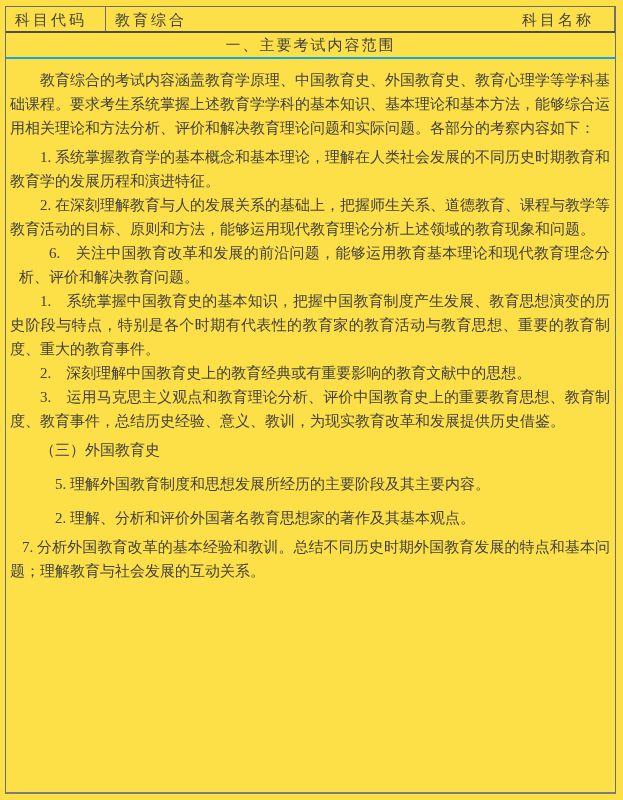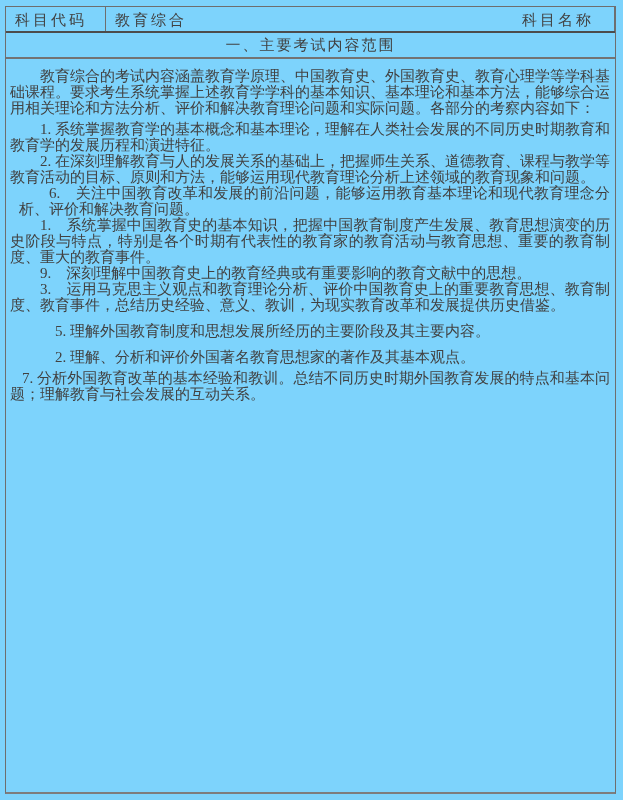--- a/index.html
+++ b/index.html
@@ -4,21 +4,21 @@
 <style>
   html, body {
     margin: 0;
     padding: 0;
     background: #fdfdfd;
   }
   .page {
     position: relative;
     width: 623px;
     height: 800px;
-    background: #7dd3fc;
+    background: #fde047;
     font-family: "Liberation Serif", "DejaVu Serif", serif;
     color: #414141;
     overflow: hidden;
   }
   .doc-table {
     position: absolute;
     left: 5px;
     top: 6px;
     width: 611px;
     height: 788px;
@@ -47,33 +47,33 @@
     white-space: nowrap;
     overflow: hidden;
   }
   .cell-code-label  { width: 100px; border-right: 1px solid #6e6e6e; }
   .cell-code-value  { width: 103px; border-right: 1px solid #6e6e6e; letter-spacing: 1px; }
   .cell-name-label  { width: 102px; border-right: 1px solid #6e6e6e; }
   .cell-name-value  { flex: 1; }
   .section-title-row {
     height: 26px;
     flex: 0 0 auto;
-    border-bottom: 2px solid #737373;
+    border-bottom: 2px solid #0ea5e9;
     box-sizing: border-box;
     text-align: center;
     font-size: 15px;
     line-height: 24px;
     letter-spacing: 2px;
   }
   .body-cell {
     flex: 1;
     box-sizing: border-box;
     padding: 9px 5px 0 4px;
     font-size: 15px;
-    line-height: 16px;
+    line-height: 24px;
     text-align: justify;
   }
   .body-cell p {
     margin: 0;
   }
   .p-intro      { text-indent: 2em; }
   .p-heading    { text-indent: 2em; }
   .p-item       { text-indent: 2em; }
   .p-item-mid   { text-indent: 2em; padding-left: 0.6em; }
   .p-item-deep  { text-indent: 3em; }
@@ -94,21 +94,22 @@
     </div>
 
     <div class="section-title-row">一、主要考试内容范围</div>
 
     <div class="body-cell" id="body-cell">
         <p class="p-intro">教育综合的考试内容涵盖教育学原理、中国教育史、外国教育史、教育心理学等学科基础课程。要求考生系统掌握上述教育学学科的基本知识、基本理论和基本方法，能够综合运用相关理论和方法分析、评价和解决教育理论问题和实际问题。各部分的考察内容如下：</p>
         <p class="p-item gap-sm">1. 系统掌握教育学的基本概念和基本理论，理解在人类社会发展的不同历史时期教育和教育学的发展历程和演进特征。</p>
         <p class="p-item">2. 在深刻理解教育与人的发展关系的基础上，把握师生关系、道德教育、课程与教学等教育活动的目标、原则和方法，能够运用现代教育理论分析上述领域的教育现象和问题。</p>
         <p class="p-item-mid">6.　关注中国教育改革和发展的前沿问题，能够运用教育基本理论和现代教育理念分析、评价和解决教育问题。</p>
         <p class="p-item">1.　系统掌握中国教育史的基本知识，把握中国教育制度产生发展、教育思想演变的历史阶段与特点，特别是各个时期有代表性的教育家的教育活动与教育思想、重要的教育制度、重大的教育事件。</p>
-        <p class="p-item">9.　深刻理解中国教育史上的教育经典或有重要影响的教育文献中的思想。</p>
+        <p class="p-item">2.　深刻理解中国教育史上的教育经典或有重要影响的教育文献中的思想。</p>
         <p class="p-item">3.　运用马克思主义观点和教育理论分析、评价中国教育史上的重要教育思想、教育制度、教育事件，总结历史经验、意义、教训，为现实教育改革和发展提供历史借鉴。</p>
+        <p class="p-heading gap-sm">（三）外国教育史</p>
         <p class="p-item-deep gap-md">5. 理解外国教育制度和思想发展所经历的主要阶段及其主要内容。</p>
         <p class="p-item-deep gap-md">2. 理解、分析和评价外国著名教育思想家的著作及其基本观点。</p>
         <p class="p-item-flush gap-sm">7. 分析外国教育改革的基本经验和教训。总结不同历史时期外国教育发展的特点和基本问题；理解教育与社会发展的互动关系。</p>
       </div>
 
   </div>
 </div>
 
 </body></html>

